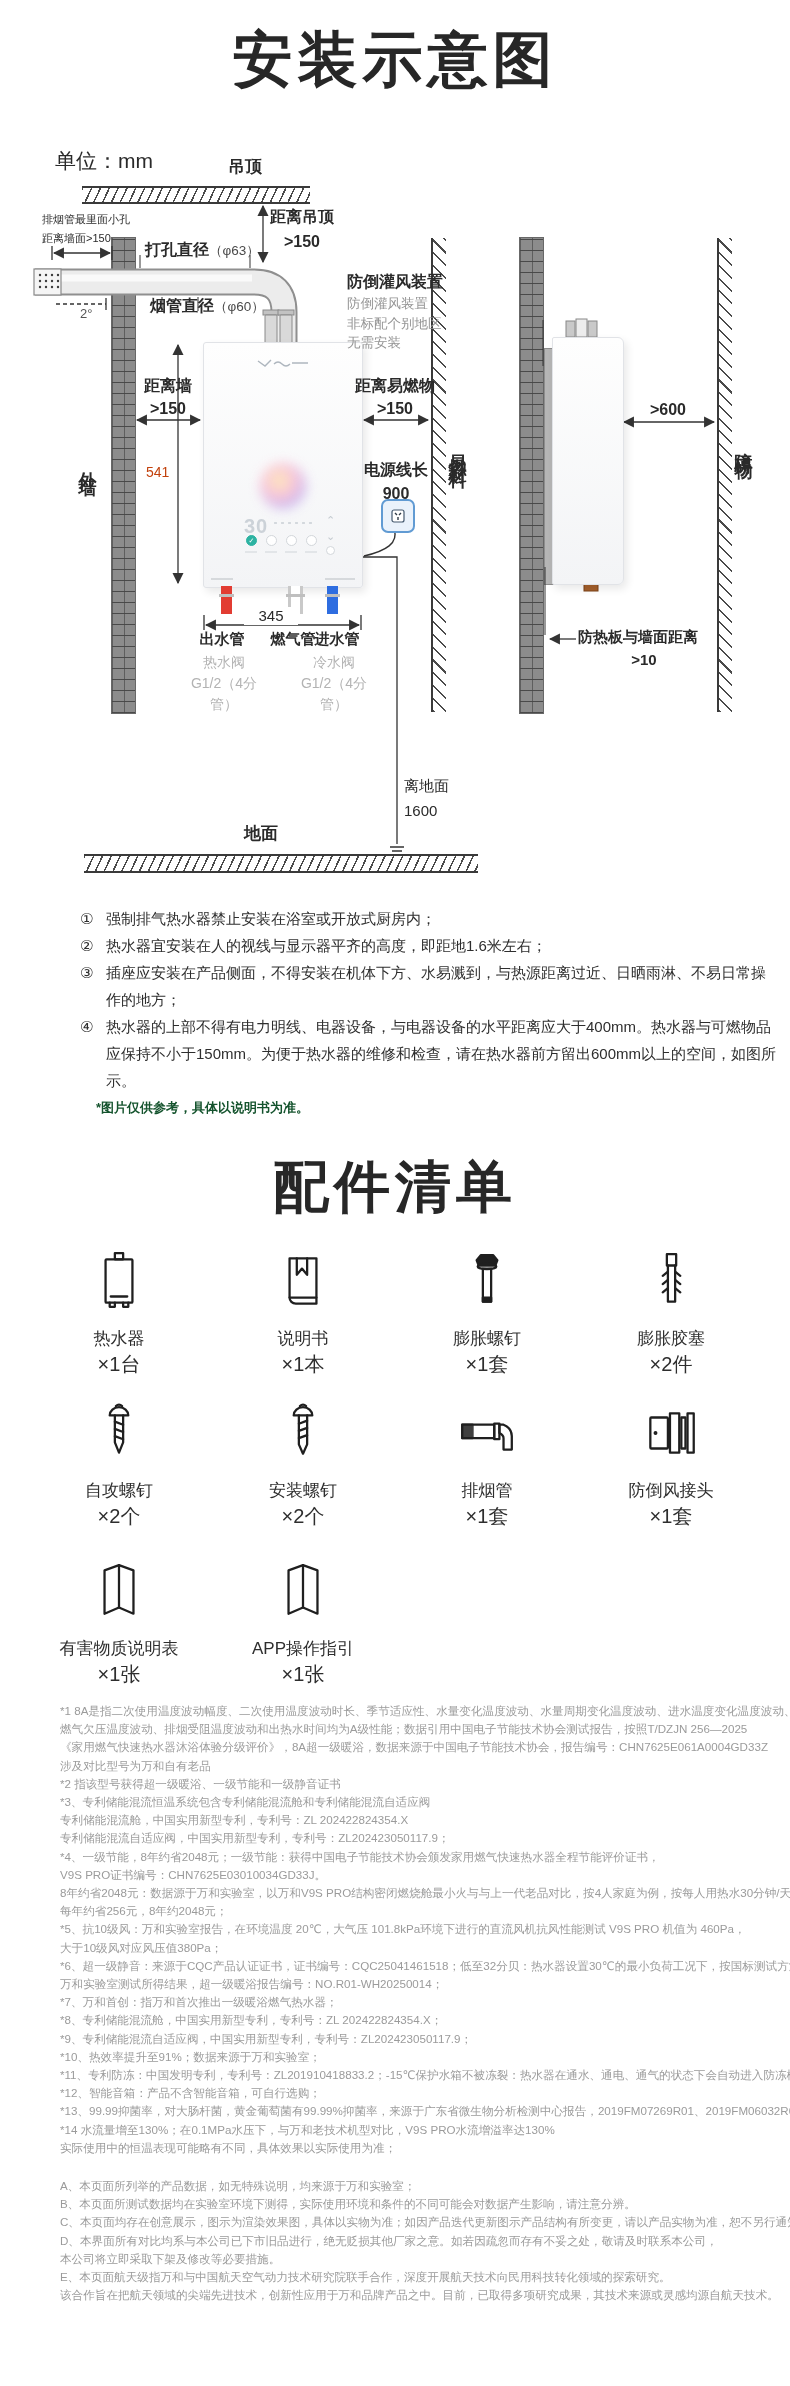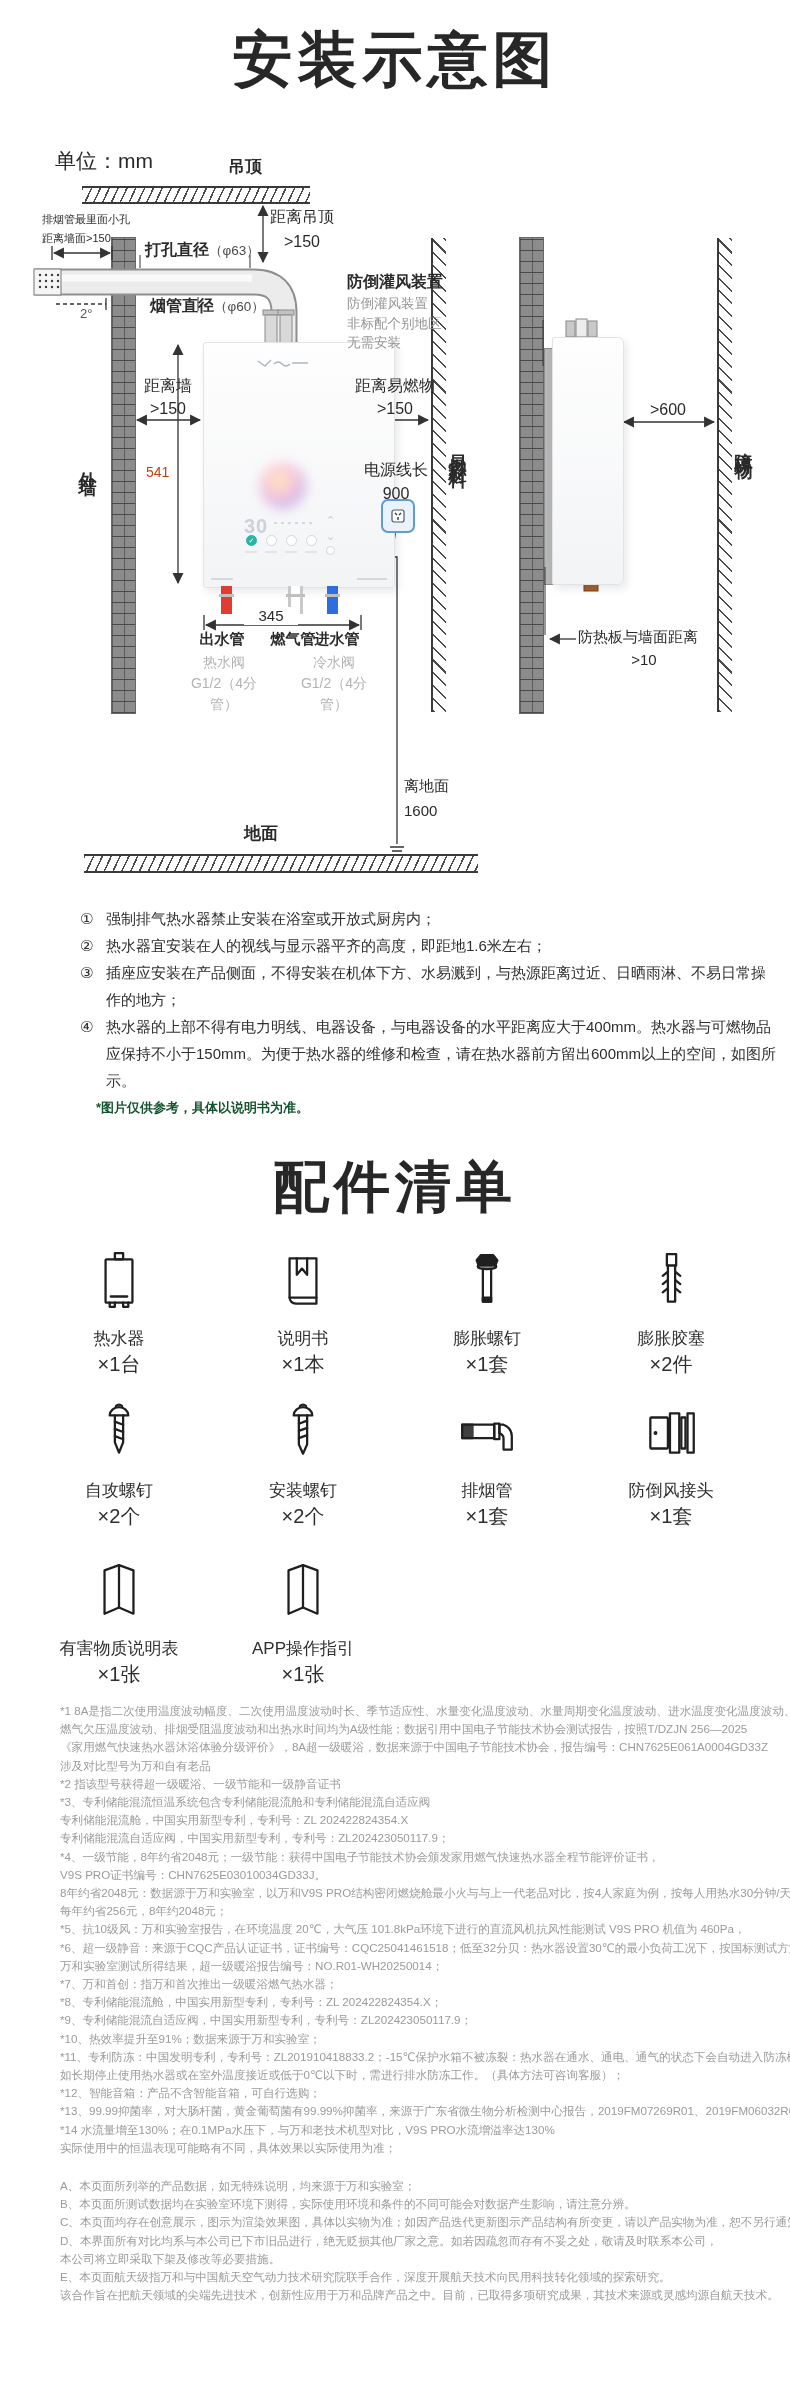--- a/index.html
+++ b/index.html
@@ -20,21 +20,21 @@
                      repeating-linear-gradient(90deg,rgba(70,70,70,.65) 0 1px,transparent 1px 12px);}
   .hatch-h{position:absolute;z-index:1;border-top:2px solid #3a3a3a;border-bottom:2px solid #3a3a3a;
     background:repeating-linear-gradient(115deg,#4a4a4a 0 1.5px,transparent 1.5px 8px);}
   .hatch-v{position:absolute;z-index:1;border-left:2px solid #3a3a3a;
     background:repeating-linear-gradient(45deg,#4a4a4a 0 1.5px,transparent 1.5px 9px);}
   #dsvg{position:absolute;left:0;top:0;z-index:3;}
   .heater{position:absolute;z-index:4;background:linear-gradient(180deg,#fefefe,#f3f4f6);
     border:1px solid #e1e3e7;border-radius:3px;box-shadow:3px 4px 9px rgba(0,0,0,.09);}
   .dlab{position:absolute;z-index:5;font-size:15px;color:#2a2a2a;line-height:1.2;}
   .b{font-weight:700;}
-  .sb{font-weight:400;}
+  .sb{font-weight:700;}
   .gray{color:#949494;}
   .ctr{text-align:center;}
   .vert{writing-mode:vertical-rl;text-orientation:upright;font-weight:700;font-size:18px;letter-spacing:5px;color:#2a2a2a;}
   .paren{font-weight:400;font-size:13.5px;color:#4a4a4a;}
   
   .blob{position:absolute;width:46px;height:46px;border-radius:50%;
     background:radial-gradient(circle at 42% 38%,#ffe9ae 0%,#f9bcd6 42%,#b9a9ef 72%,rgba(255,255,255,0) 78%);
     filter:blur(6px);opacity:.85;}
   .logo-squiggle{position:absolute;height:10px;}
   .disp-num{position:absolute;font-size:20px;font-weight:600;color:#ccd2d8;letter-spacing:1px;}
@@ -141,21 +141,21 @@
       <rect x="566" y="201" width="9" height="16" fill="#c9c9c9" stroke="#888" stroke-width="1"></rect>
       <rect x="576" y="199" width="11" height="18" fill="#ededed" stroke="#888" stroke-width="1"></rect>
       <rect x="588" y="201" width="9" height="16" fill="#c9c9c9" stroke="#888" stroke-width="1"></rect>
     </g>
     <g>
       <rect x="587" y="457" width="8" height="5" fill="#8a4a1f"></rect>
       <rect x="584" y="461" width="14" height="10" fill="#a5602c" stroke="#7d4218" stroke-width="1"></rect>
     </g>
   </svg>
 
-  <div class="heater" style="left:203px;top:222px;width:158px;height:244px;padding-left:32px;">
+  <div class="heater" style="left:203px;top:222px;width:158px;height:244px;">
     <svg class="logo-squiggle" style="left:52px;top:15px;width:56px;" viewBox="0 0 56 10">
       <path d="M2,3 l7,5 6,-6 M18,6 q4,-4 8,0 q4,4 8,0 M36,5 h16" stroke="#aeb6be" stroke-width="1.4" fill="none"></path>
     </svg>
     <div class="blob" style="left:56px;top:120px;"></div>
     <div class="disp-num" style="left:40px;top:172px;">30</div>
     <div class="disp-dots" style="left:68px;top:178px;"></div>
     <div class="btn-dot on" style="left:42px;top:192px;">✓</div>
     <div class="btn-dot" style="left:62px;top:192px;"></div>
     <div class="btn-dot" style="left:82px;top:192px;"></div>
     <div class="btn-dot" style="left:102px;top:192px;"></div>
@@ -416,36 +416,36 @@
       <div class="fline">*4、一级节能，8年约省2048元；一级节能：获得中国电子节能技术协会颁发家用燃气快速热水器全程节能评价证书，</div>
 
       <div class="fline">V9S PRO证书编号：CHN7625E03010034GD33J。</div>
 
       <div class="fline">8年约省2048元：数据源于万和实验室，以万和V9S PRO结构密闭燃烧舱最小火与与上一代老品对比，按4人家庭为例，按每人用热水30分钟/天算，</div>
 
       <div class="fline">每年约省256元，8年约2048元；</div>
 
       <div class="fline">*5、抗10级风：万和实验室报告，在环境温度 20℃，大气压 101.8kPa环境下进行的直流风机抗风性能测试 V9S PRO 机值为 460Pa，</div>
 
+      <div class="fline">大于10级风对应风压值380Pa；</div>
 
       <div class="fline">*6、超一级静音：来源于CQC产品认证证书，证书编号：CQC25041461518；低至32分贝：热水器设置30℃的最小负荷工况下，按国标测试方法，</div>
 
       <div class="fline">万和实验室测试所得结果，超一级暖浴报告编号：NO.R01-WH20250014；</div>
 
       <div class="fline">*7、万和首创：指万和首次推出一级暖浴燃气热水器；</div>
 
       <div class="fline">*8、专利储能混流舱，中国实用新型专利，专利号：ZL 202422824354.X；</div>
 
       <div class="fline">*9、专利储能混流自适应阀，中国实用新型专利，专利号：ZL202423050117.9；</div>
 
       <div class="fline">*10、热效率提升至91%；数据来源于万和实验室；</div>
 
       <div class="fline">*11、专利防冻：中国发明专利，专利号：ZL201910418833.2；-15℃保护水箱不被冻裂：热水器在通水、通电、通气的状态下会自动进入防冻模式；</div>
 
-      <div class="fline">如长期停止使用热水器或在室外温度接近或低于0℃以下时，需进行排水防冻工作。（具体方法可咨询客服）；</div>
 
       <div class="fline">*12、智能音箱：产品不含智能音箱，可自行选购；</div>
 
       <div class="fline">*13、99.99抑菌率，对大肠杆菌，黄金葡萄菌有99.99%抑菌率，来源于广东省微生物分析检测中心报告，2019FM07269R01、2019FM06032R01</div>
 
       <div class="fline">*14 水流量增至130%；在0.1MPa水压下，与万和老技术机型对比，V9S PRO水流增溢率达130%</div>
 
 
       <div class="fline">实际使用中的恒温表现可能略有不同，具体效果以实际使用为准；</div>
     </div>

